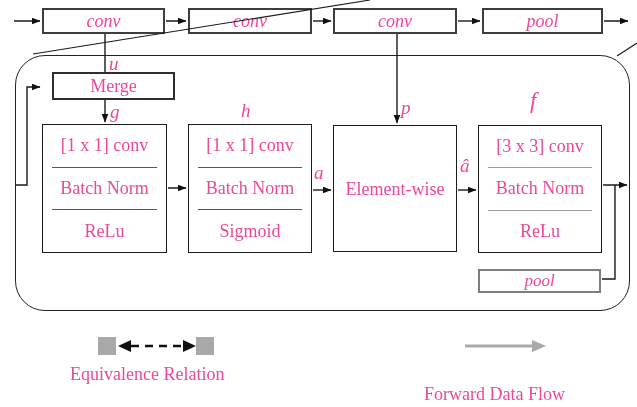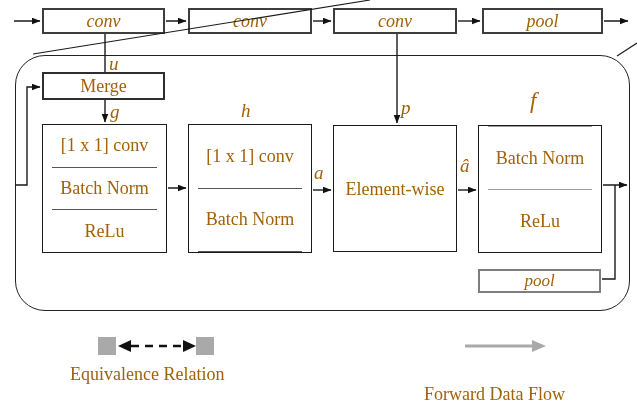--- a/index.html
+++ b/index.html
@@ -1,31 +1,31 @@
 <!DOCTYPE html>
 <html><head>
 <meta charset="utf-8">
 <style>
   html,body{margin:0;padding:0;background:#fff;}
   .stage{
     position:relative;width:637px;height:407px;background:#fff;overflow:hidden;
-    font-family:"Liberation Serif","DejaVu Serif",serif;color:#a16207;border-radius:23px;
+    font-family:"Liberation Serif","DejaVu Serif",serif;color:#ec4899;border-radius:23px;
   }
   .box{position:absolute;background:#fff;border:2px solid #3d3d3d;
        display:flex;align-items:center;justify-content:center;box-sizing:border-box;}
   .topbox{font-style:italic;font-size:18px;}
   .module{position:absolute;left:15px;top:55px;width:615px;height:256px;
           border:1.6px solid #222;border-radius:30px;box-sizing:border-box;background:transparent;}
   .innerbox{position:absolute;background:#fff;border:1.5px solid #1b1b1b;
             box-sizing:border-box;}
   .block{display:flex;flex-direction:column;font-size:18px;}
   .block .row{flex:1;display:flex;align-items:center;justify-content:center;white-space:nowrap;}
   .sep{height:0;border-top:1.5px solid #555;margin:0 9px;}
   .sep.light{border-top-color:#9d9d9d;}
-  .mergebox{position:absolute;left:42px;top:72px;width:123px;height:28px;background:#fff;
+  .mergebox{position:absolute;left:52px;top:72px;width:123px;height:28px;background:#fff;
             border:2px solid #2e2e2e;box-sizing:border-box;display:flex;align-items:center;justify-content:center;font-size:18px;}
   .multtext{text-align:center;line-height:24px;}
   .poolinner{position:absolute;left:478px;top:269px;width:123px;height:24px;background:#fff;
              border:2px solid #7e7e7e;box-sizing:border-box;display:flex;align-items:center;justify-content:center;
              font-style:italic;font-size:17px;}
   .varlabel{position:absolute;font-style:italic;font-size:19px;white-space:nowrap;}
   .caption{position:absolute;left:35px;top:273px;font-size:17px;white-space:nowrap;}
   .legendtext{position:absolute;font-size:18px;white-space:nowrap;}
   .graysq{position:absolute;width:18px;height:18px;}
   .wires{position:absolute;left:0;top:0;pointer-events:none;z-index:5;}
@@ -60,29 +60,31 @@
     <div class="row">Batch Norm</div>
     <div class="sep"></div>
     <div class="row">ReLu</div>
   </div>
 
   <div class="innerbox block" style="left:188px;top:124px;width:124px;height:129px;">
     <div class="row">[1 x 1] conv</div>
     <div class="sep"></div>
     <div class="row">Batch Norm</div>
     <div class="sep"></div>
+    <div class="row">Sigmoid</div>
   </div>
 
   <div class="innerbox" style="left:333px;top:125px;width:124px;height:127px;display:flex;align-items:center;justify-content:center;font-size:18px;">
     <div class="multtext">
       <div>Element-wise</div>
     </div>
   </div>
 
   <div class="innerbox block" style="left:478px;top:125px;width:124px;height:128px;">
+    <div class="row">[3 x 3] conv</div>
     <div class="sep light"></div>
     <div class="row">Batch Norm</div>
     <div class="sep light"></div>
     <div class="row">ReLu</div>
   </div>
 
   <div class="poolinner">
     <span>pool</span>
   </div>
 

